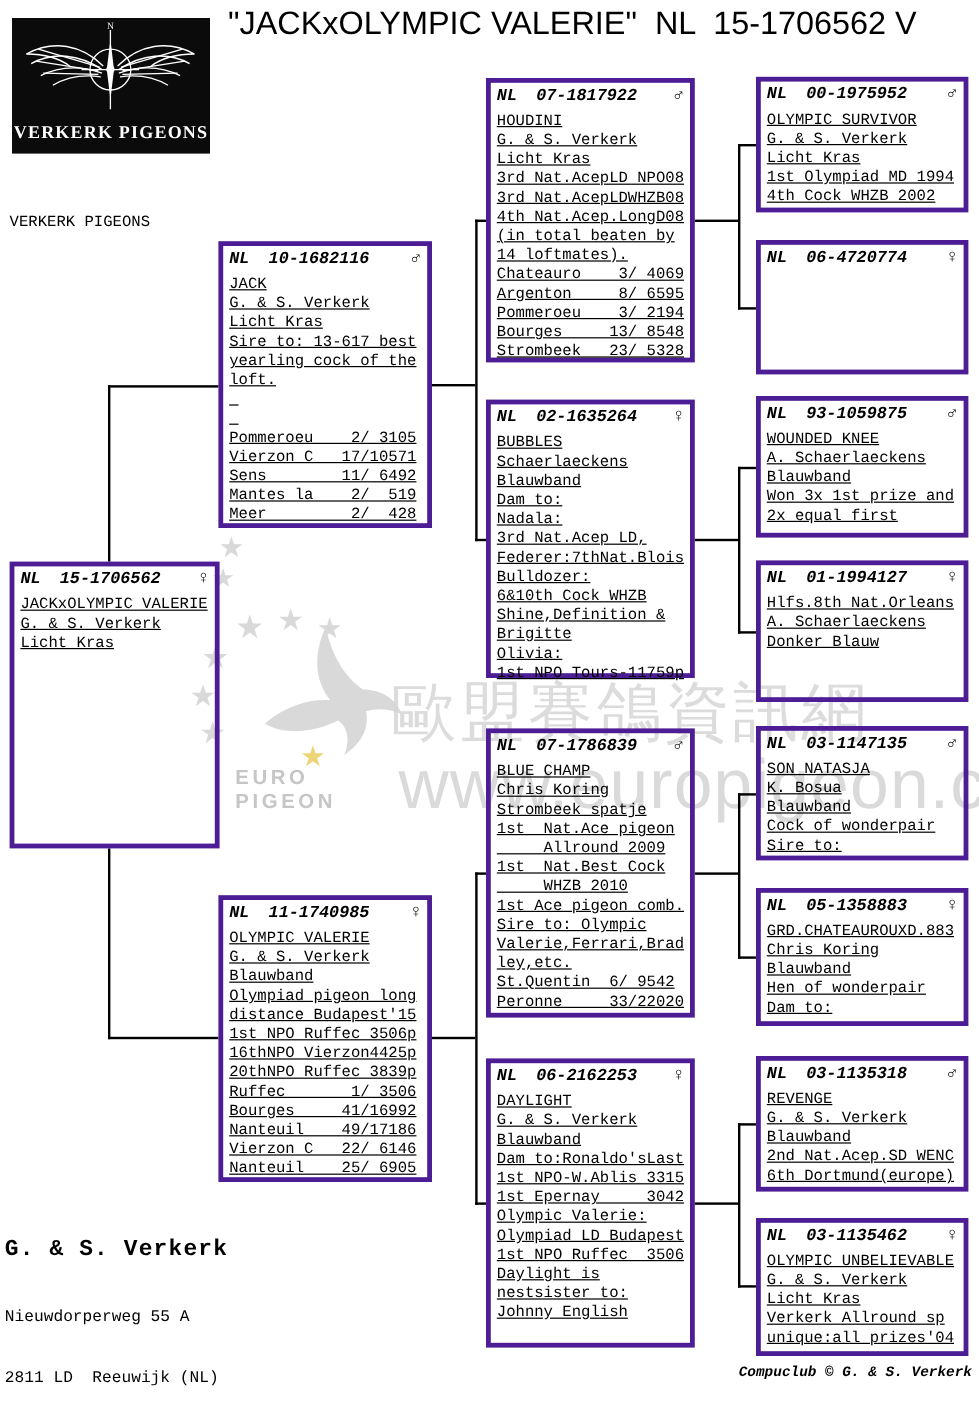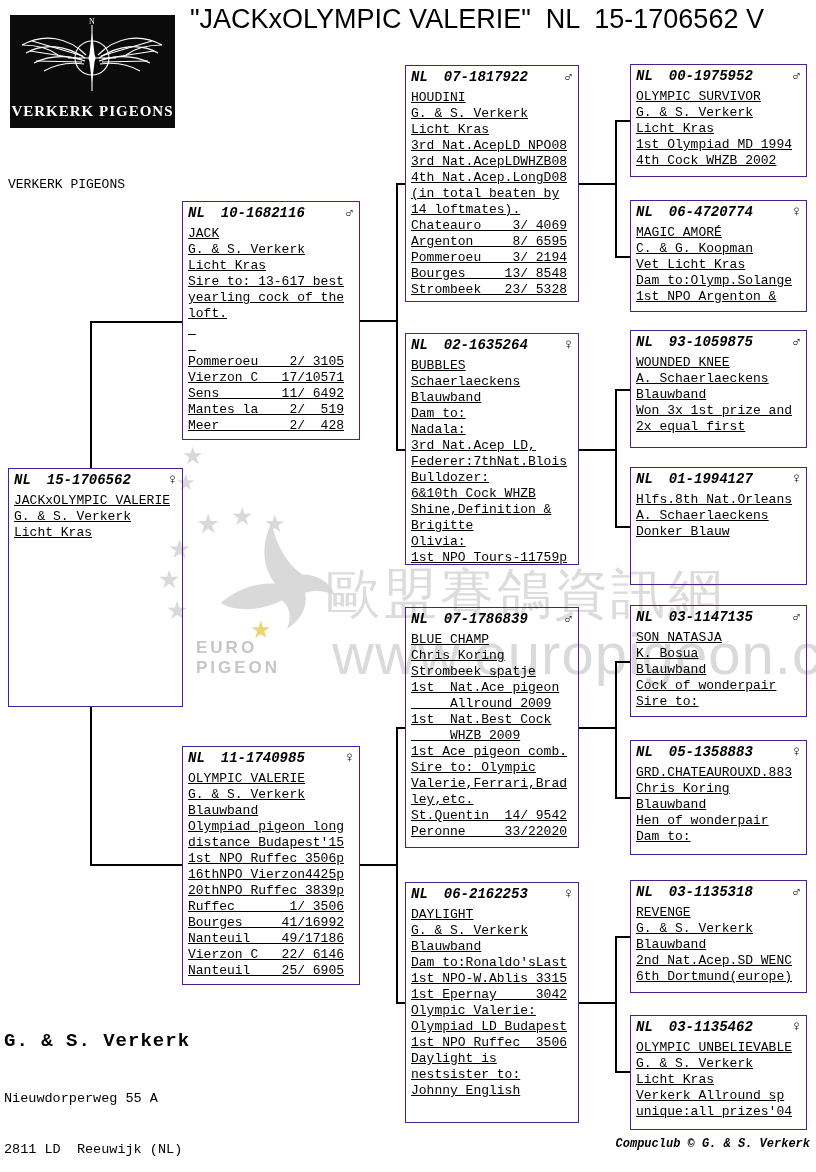--- a/index.html
+++ b/index.html
@@ -20,21 +20,21 @@
   .wm{position:absolute;z-index:1;}
   .wm-star{position:absolute;color:#d9d9d9;font-family:"DejaVu Sans",sans-serif;}
   .wm-brand{position:absolute;left:196px;top:638px;font-family:"Liberation Sans",sans-serif;
             font-weight:bold;font-size:17px;letter-spacing:3px;color:#c6c6c6;}
   .wm-cn{position:absolute;left:326px;top:558px;font-family:"DejaVu Sans",sans-serif;
          font-size:54px;letter-spacing:3px;color:#d6d6d6;opacity:.85;white-space:nowrap;text-align:center;}
   .wm-url{position:absolute;left:332px;top:620px;font-family:"Liberation Sans",sans-serif;
           font-size:58px;color:#dadada;letter-spacing:1px;white-space:nowrap;}
 
   
-  .pbox{position:absolute;border:1px solid #4c1d95;background:transparent;z-index:2;
+  .pbox{position:absolute;border:4px solid #4c1d95;background:transparent;z-index:2;
         padding:3px 5px;box-sizing:border-box;}
   .phead{display:flex;align-items:baseline;font-weight:bold;font-style:italic;
          font-size:14px;height:21px;}
   .phead .ring{margin-left:16px;}
   .phead .sex{margin-left:auto;font-style:normal;font-size:15px;line-height:14px;}
   .pbody{font-size:13px;line-height:16px;text-decoration:underline;}
   .pbody .ln{white-space:pre;}
 
   
   .cl{position:absolute;background:#000;z-index:2;}
@@ -243,26 +243,26 @@
       <span class="ring">07-1786839</span>
       <span class="sex">♂</span>
     </div>
     <div class="pbody">
         <div class="ln">BLUE CHAMP</div>
         <div class="ln">Chris Koring</div>
         <div class="ln">Strombeek spatje</div>
         <div class="ln">1st  Nat.Ace pigeon</div>
         <div class="ln">     Allround 2009</div>
         <div class="ln">1st  Nat.Best Cock</div>
-        <div class="ln">     WHZB 2009</div>
+        <div class="ln">     WHZB 2010</div>
         <div class="ln">1st Ace pigeon comb.</div>
         <div class="ln">Sire to: Olympic</div>
         <div class="ln">Valerie,Ferrari,Brad</div>
         <div class="ln">ley,etc.</div>
-        <div class="ln">St.Quentin  14/ 9542</div>
+        <div class="ln">St.Quentin  6/ 9542</div>
         <div class="ln">Peronne     33/22020</div>
       </div>
   </div>
 
   <div class="pbox" style="left:405px;top:882px;width:174px;height:241px">
     <div class="phead">
       <span>NL</span>
       <span class="ring">06-2162253</span>
       <span class="sex">♀</span>
     </div>
@@ -296,27 +296,20 @@
         <div class="ln">4th Cock WHZB 2002</div>
       </div>
   </div>
 
   <div class="pbox" style="left:630px;top:200px;width:177px;height:112px">
     <div class="phead">
       <span>NL</span>
       <span class="ring">06-4720774</span>
       <span class="sex">♀</span>
     </div>
-    <div class="pbody">
-        <div class="ln">MAGIC AMORÉ</div>
-        <div class="ln">C. &amp; G. Koopman</div>
-        <div class="ln">Vet Licht Kras</div>
-        <div class="ln">Dam to:Olymp.Solange</div>
-        <div class="ln">1st NPO Argenton &amp;</div>
-      </div>
   </div>
 
   <div class="pbox" style="left:630px;top:330px;width:177px;height:118px">
     <div class="phead">
       <span>NL</span>
       <span class="ring">93-1059875</span>
       <span class="sex">♂</span>
     </div>
     <div class="pbody">
         <div class="ln">WOUNDED KNEE</div>

